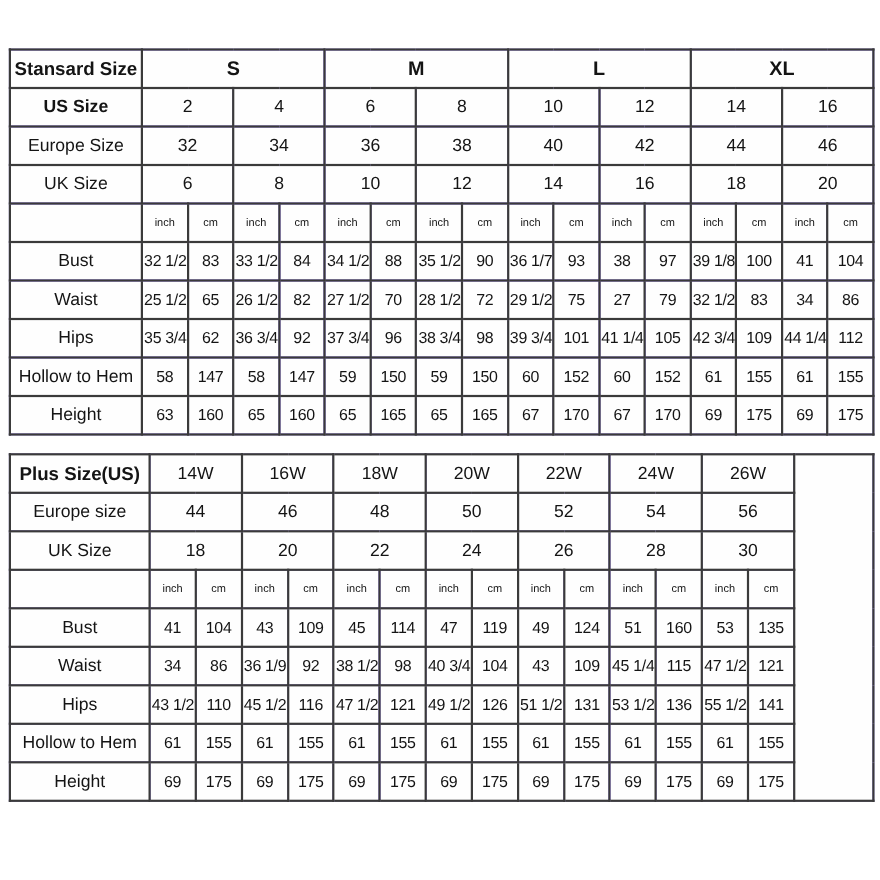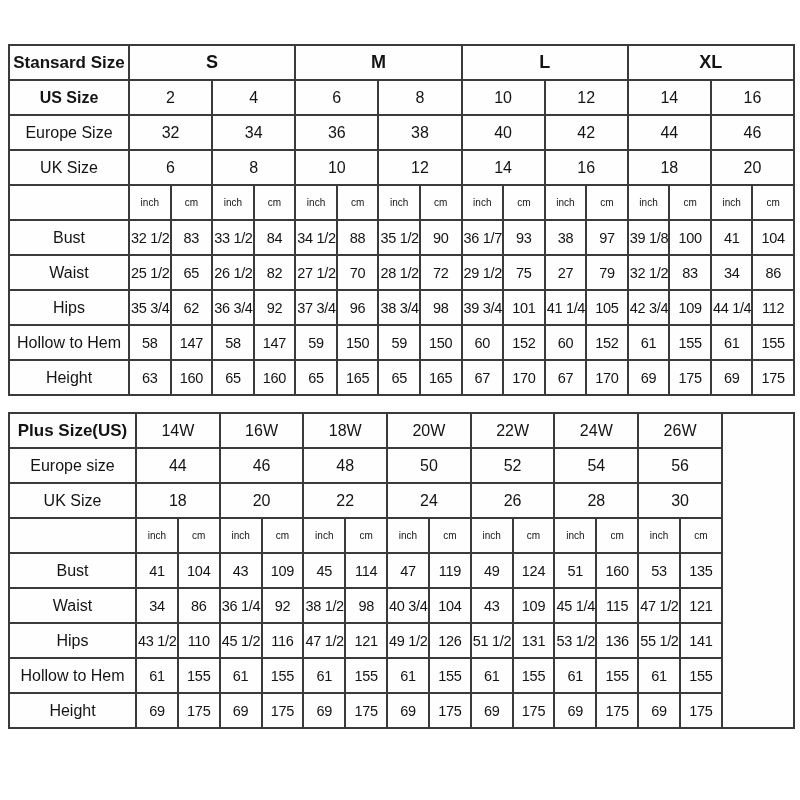--- a/index.html
+++ b/index.html
@@ -297,21 +297,21 @@
           <td class="val">124</td>
           <td class="val">51</td>
           <td class="val">160</td>
           <td class="val">53</td>
           <td class="val">135</td>
         </tr>
         <tr>
           <td class="lbl">Waist</td>
           <td class="val">34</td>
           <td class="val">86</td>
-          <td class="val">36 1/4</td>
+          <td class="val">36 1/9</td>
           <td class="val">92</td>
           <td class="val">38 1/2</td>
           <td class="val">98</td>
           <td class="val">40 3/4</td>
           <td class="val">104</td>
           <td class="val">43</td>
           <td class="val">109</td>
           <td class="val">45 1/4</td>
           <td class="val">115</td>
           <td class="val">47 1/2</td>

